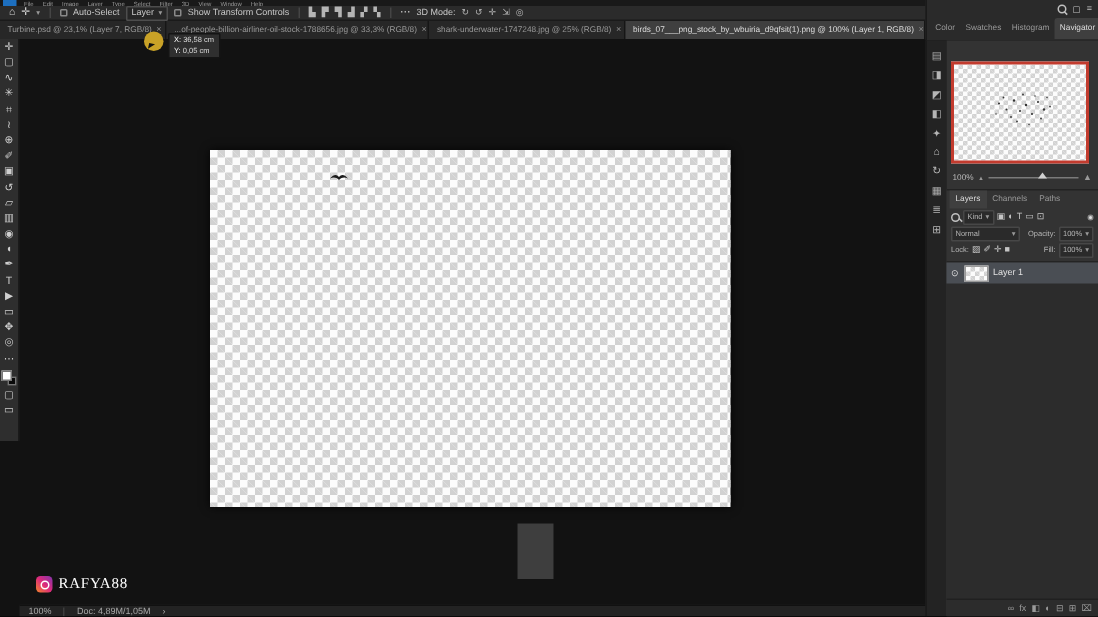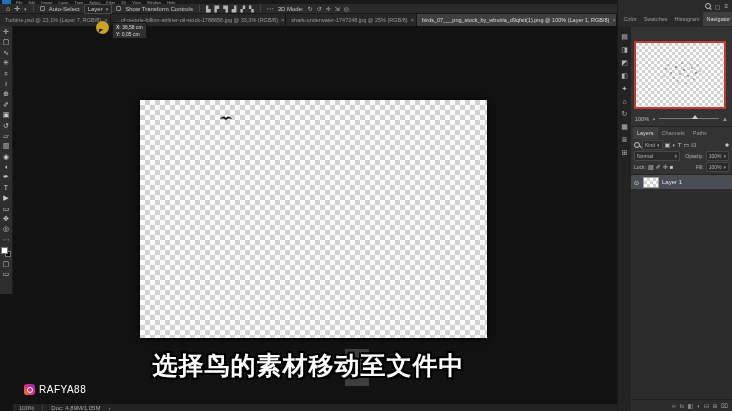--- a/index.html
+++ b/index.html
@@ -88,21 +88,21 @@
   .drag-tip{position:absolute;left:112px;top:22px;z-index:21;background:#2f2f2f;border:1px solid #141414;border-radius:1px;
             padding:1px 3px;font-size:5px;color:#ddd;line-height:6.5px;white-space:nowrap;}
   .drag-tip b{color:#fff;font-weight:normal;}
   .gray-patch{position:absolute;left:345px;top:349px;width:24px;height:37px;background:#6a6a6a;opacity:.5;z-index:4;}
   .subtitle{position:absolute;left:0;right:115px;top:349px;text-align:center;z-index:5;color:#fff;font-size:25px;
             font-weight:bold;letter-spacing:1px;
             text-shadow:-2px -2px 0 #000,2px -2px 0 #000,-2px 2px 0 #000,2px 2px 0 #000,0 2px 0 #000,2px 0 0 #000,0 -2px 0 #000,-2px 0 0 #000;}
   .watermark{position:absolute;left:24px;top:384px;display:flex;align-items:center;gap:4px;z-index:6;}
   .ig{width:11px;height:11px;border-radius:3px;background:linear-gradient(45deg,#f58529,#dd2a7b,#8134af);position:relative;}
   .ig::before{content:"";position:absolute;left:2.5px;top:2.5px;width:6px;height:6px;border:1px solid #fff;border-radius:50%;box-sizing:border-box;}
-  .wm-text{color:#fff;font-size:10px;letter-spacing:.5px;}
+  .wm-text{color:#fff;font-size:10px;letter-spacing:.5px;font-family:Liberation Serif, serif;}
 </style>
 </head>
 <body>
 
 <div id="app">
 
   <div class="menubar">
     <span class="pslogo"></span>
     <span>File</span>
     <span>Edit</span>
@@ -333,19 +333,18 @@
       </div>
     </div>
   </div>
 
   <div class="cursor-hl"></div>
   <div class="drag-tip">
     <div><b>X:</b> <span>36,58 cm</span></div>
     <div><b>Y:</b> <span>0,05 cm</span></div>
   </div>
   <div class="gray-patch"></div>
-  <div class="subtitle">选择鸟的素材移动至文件中</div>
   <div class="watermark">
     <span class="ig"></span>
     <span class="wm-text">RAFYA88</span>
   </div>
 
 </div>
 
 </body></html>

